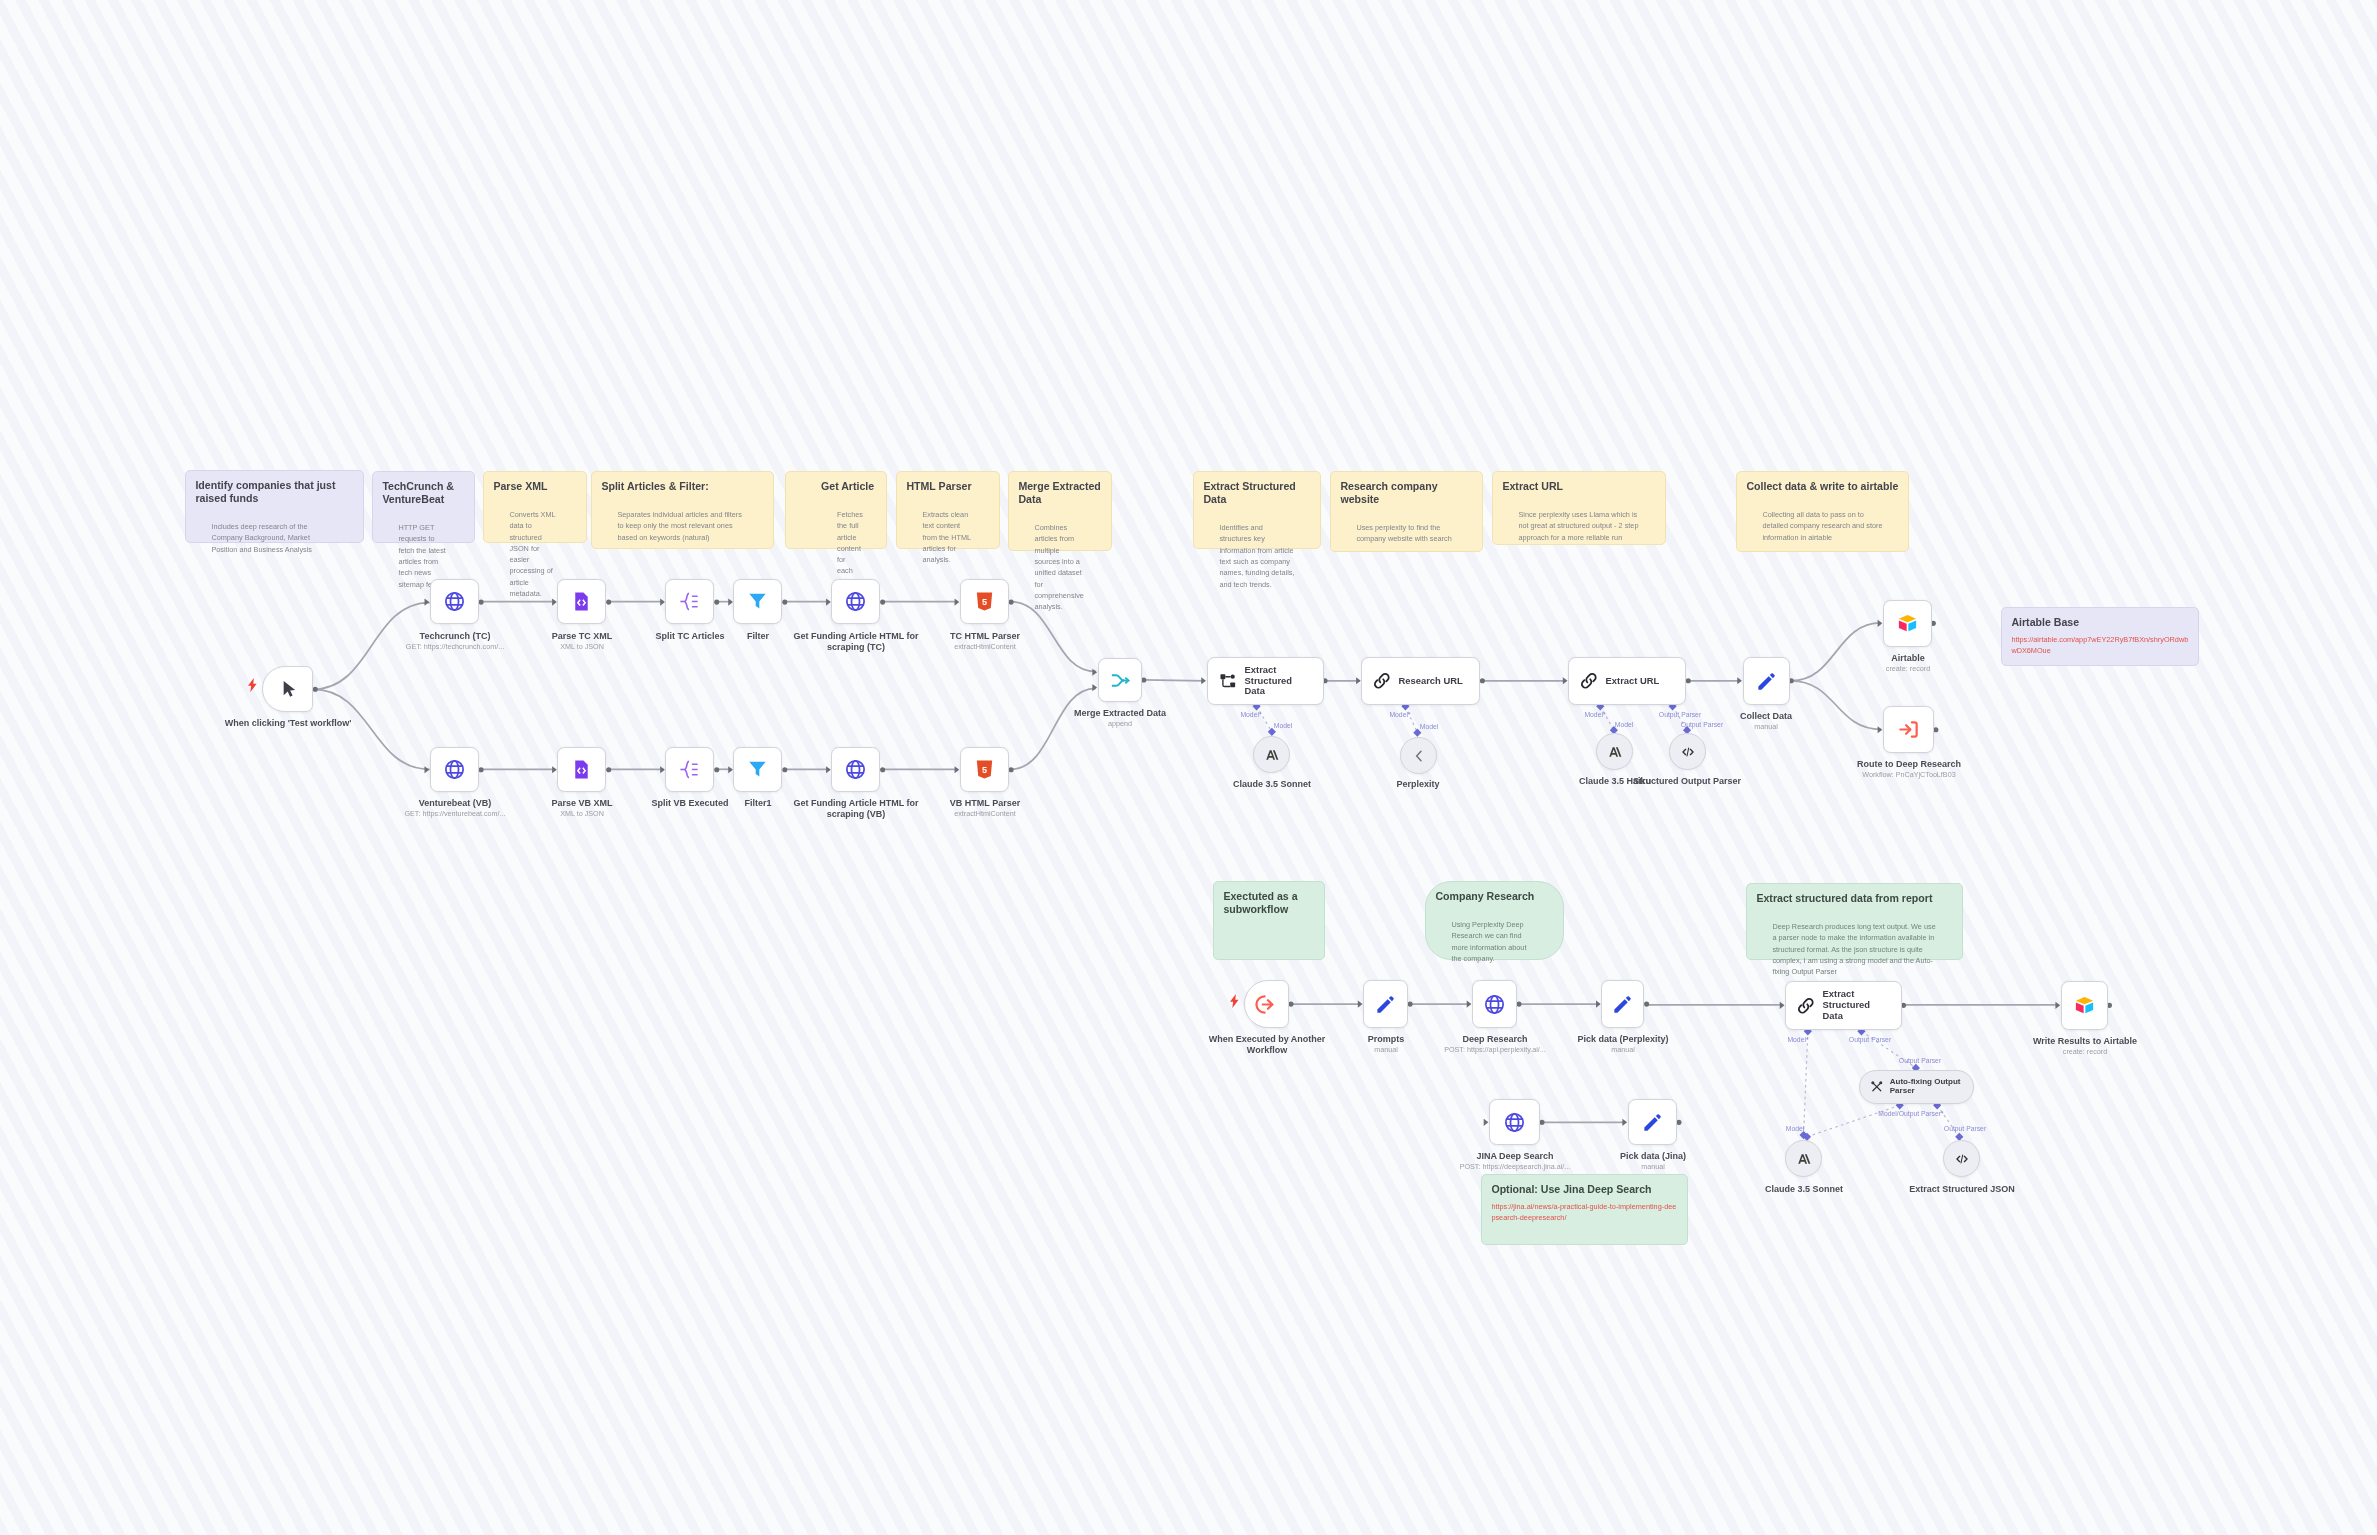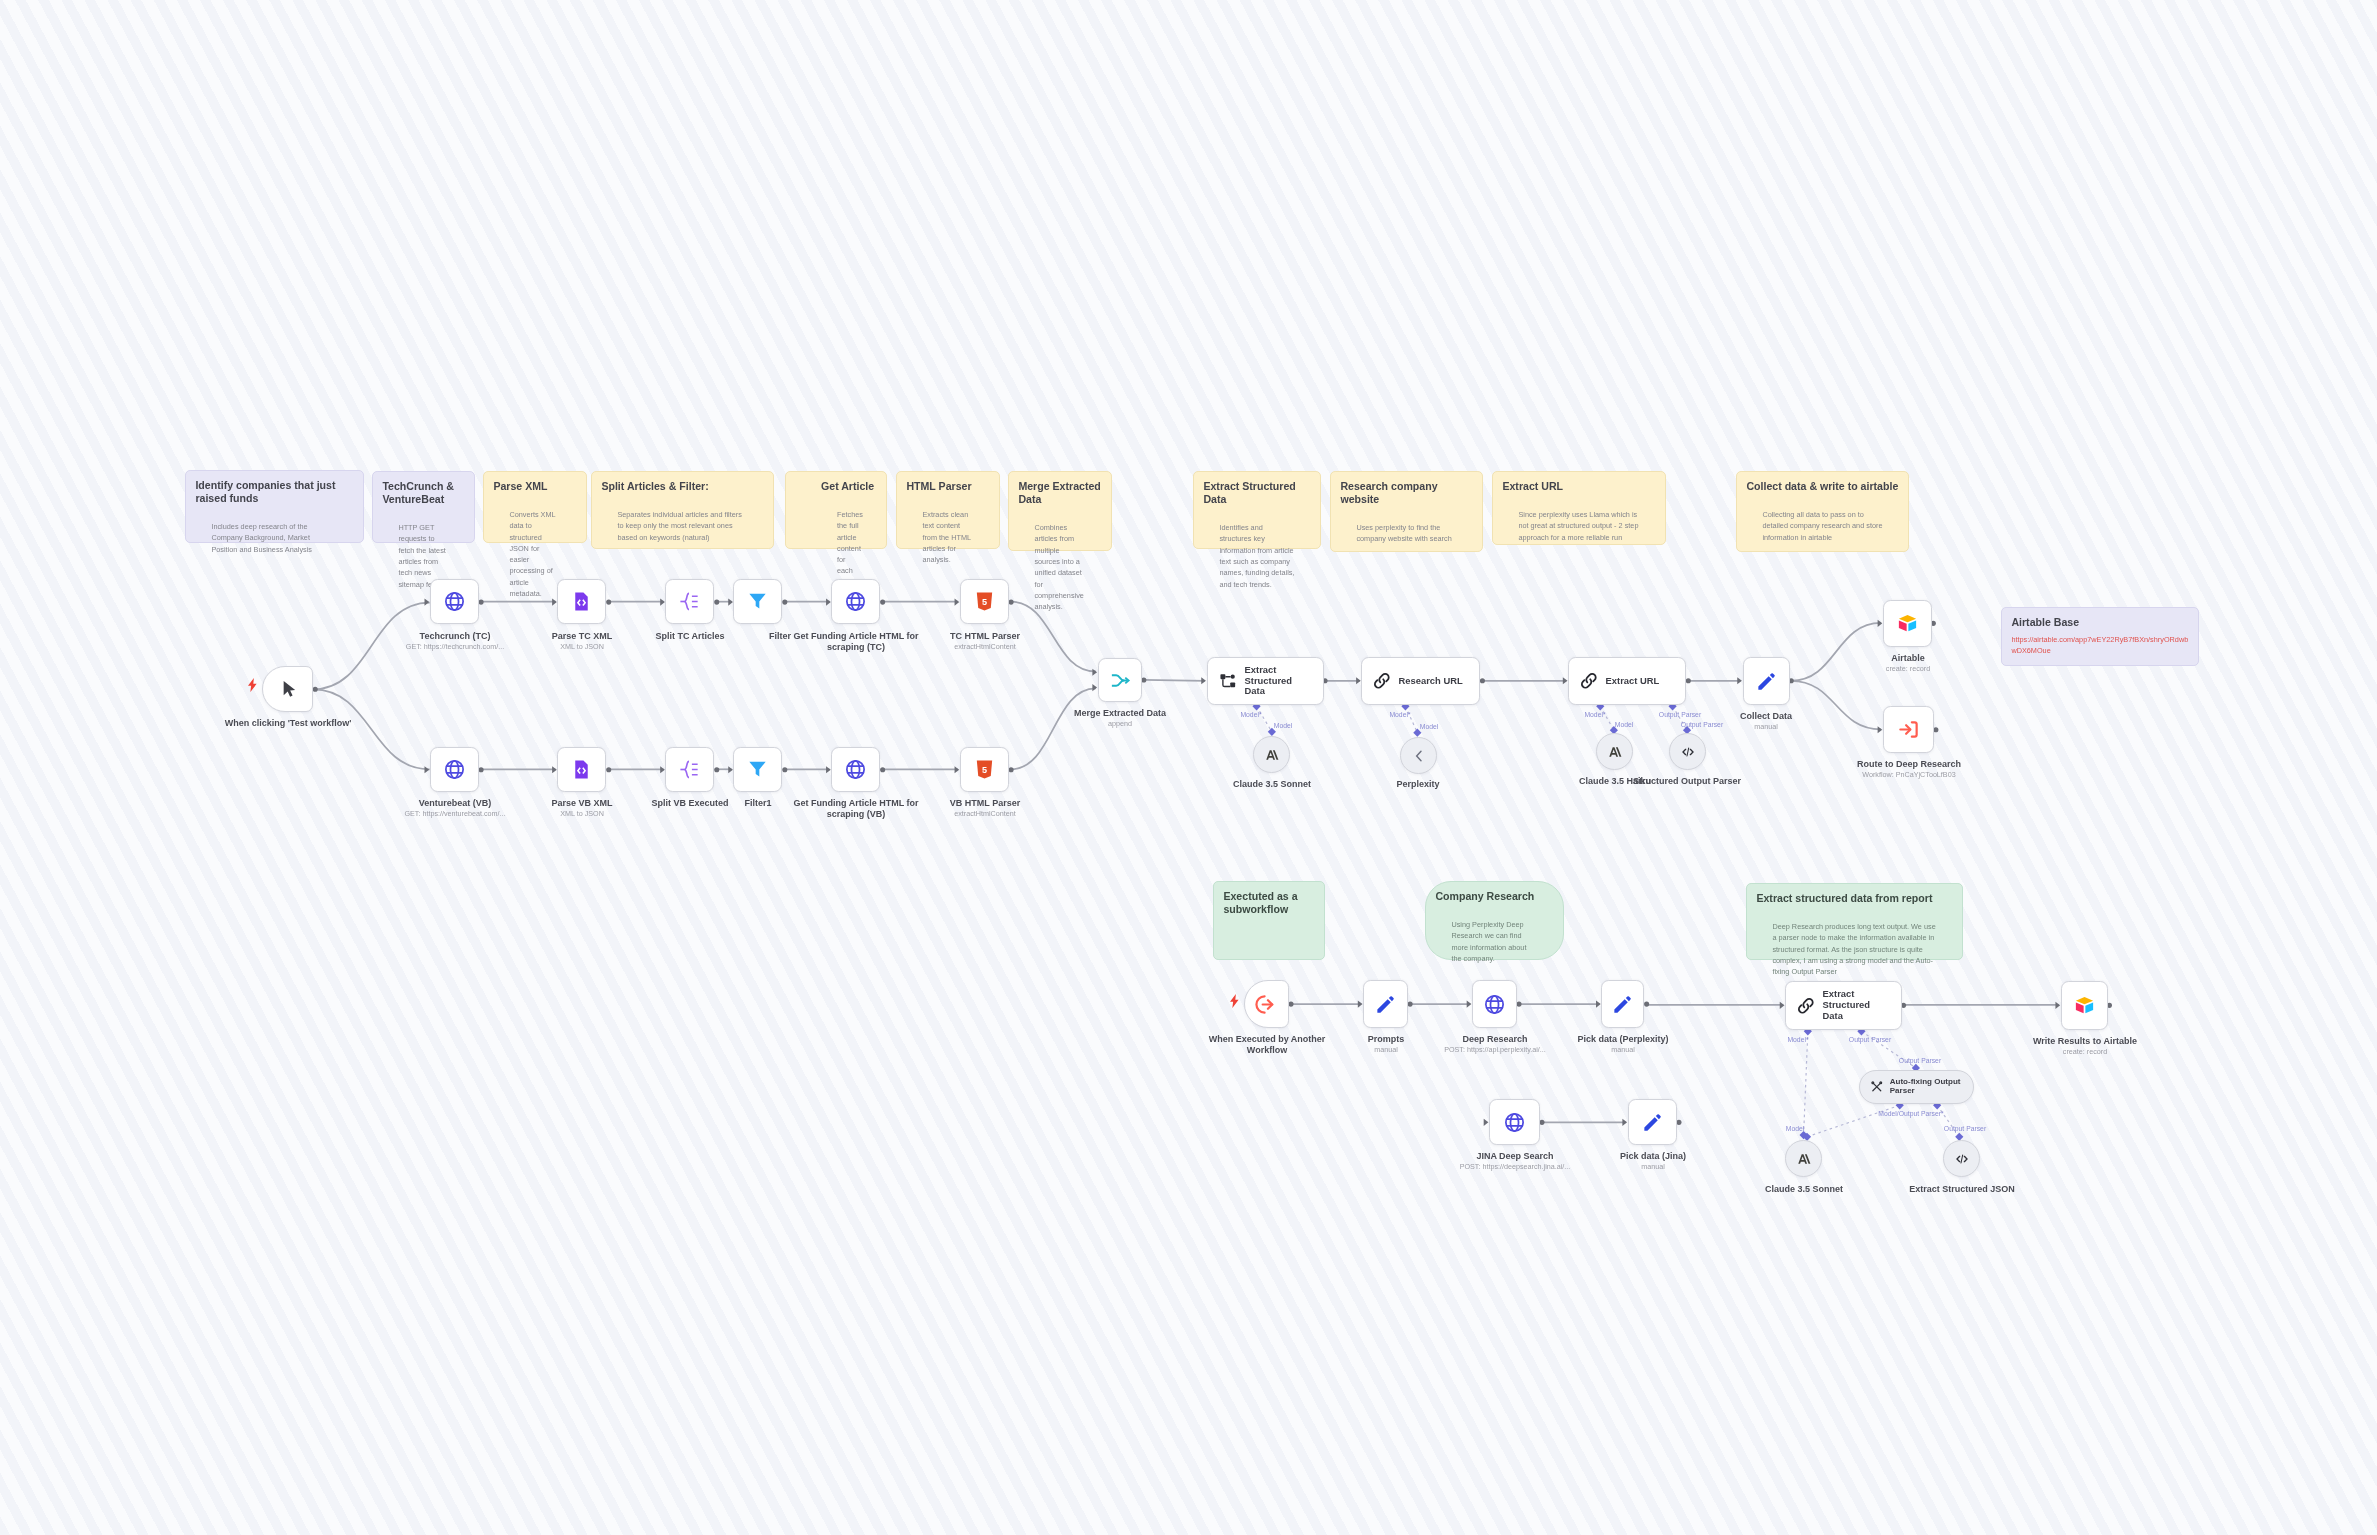--- a/index.html
+++ b/index.html
@@ -92,20 +92,24 @@
     <div class="sticky green" style="left: 1213px; top: 881px; width: 112px; height: 79px;">
       <h4>Exectuted as a subworkflow</h4>
     </div>
     <div class="sticky green" style="left: 1425px; top: 881px; width: 139px; height: 79px; border-radius: 26px;">
       <h4>Company Research</h4>
       <p>Using Perplexity Deep Research we can find more information about the company.</p>
     </div>
     <div class="sticky green" style="left: 1746px; top: 883px; width: 217px; height: 77px;">
       <h4>Extract structured data from report</h4>
       <p>Deep Research produces long text output. We use a parser node to make the information available in structured format. As the json structure is quite complex, I am using a strong model and the Auto-fixing Output Parser</p>
+    </div>
+    <div class="sticky green" style="left: 1481px; top: 1174px; width: 207px; height: 71px;">
+      <h4>Optional: Use Jina Deep Search</h4>
+      <a class="link">https://jina.ai/news/a-practical-guide-to-implementing-deepsearch-deepresearch/</a>
     </div>
     <svg class="layer" width="2377" height="1536" viewBox="0 0 2794 1805">
       <path d="M368 810 C436.5 810, 436.5 708, 505 708" class="conn"></path>
       <path d="M368 810 C436.5 810, 436.5 904, 505 904" class="conn"></path>
       <path d="M565 707 L653 707" class="conn"></path>
       <path d="M715 707 L780 707" class="conn"></path>
       <path d="M842 707 L860 707" class="conn"></path>
       <path d="M922 707 L975 707" class="conn"></path>
       <path d="M1037 707 L1126 707" class="conn"></path>
       <path d="M1188 707 C1238 707, 1238 789, 1288 789" class="conn"></path>
@@ -264,21 +268,21 @@
     </div>
     <div class="node square" style="left: 733px; top: 579px; width: 49px; height: 45px;">
       <div class="ic">
         <span class="icw" style="width:23px;height:23px;display:inline-flex;">
           <svg viewBox="0 0 24 24" fill="#2ea7f5">
             <path d="M3.5 4h17l-6.6 8v7.3l-3.8-2.6V12z"></path>
           </svg>
         </span>
       </div>
     </div>
-    <div class="nlabel" style="left: 716px; top: 631px; width: 128px; text-align: center;">
+    <div class="nlabel" style="left: 694px; top: 631px; width: 128px; text-align: center;">
       <div>Filter</div>
     </div>
     <div class="node square" style="left: 831px; top: 579px; width: 49px; height: 45px;">
       <div class="ic">
         <span class="icw" style="width:23px;height:23px;display:inline-flex;">
           <svg viewBox="0 0 24 24" fill="none" stroke="#4d49e0" stroke-width="1.8">
             <circle cx="12" cy="12" r="9"></circle>
             <ellipse cx="12" cy="12" rx="4.2" ry="9"></ellipse>
             <path d="M3.6 8.5h16.8M3.6 15.5h16.8"></path>
           </svg>

